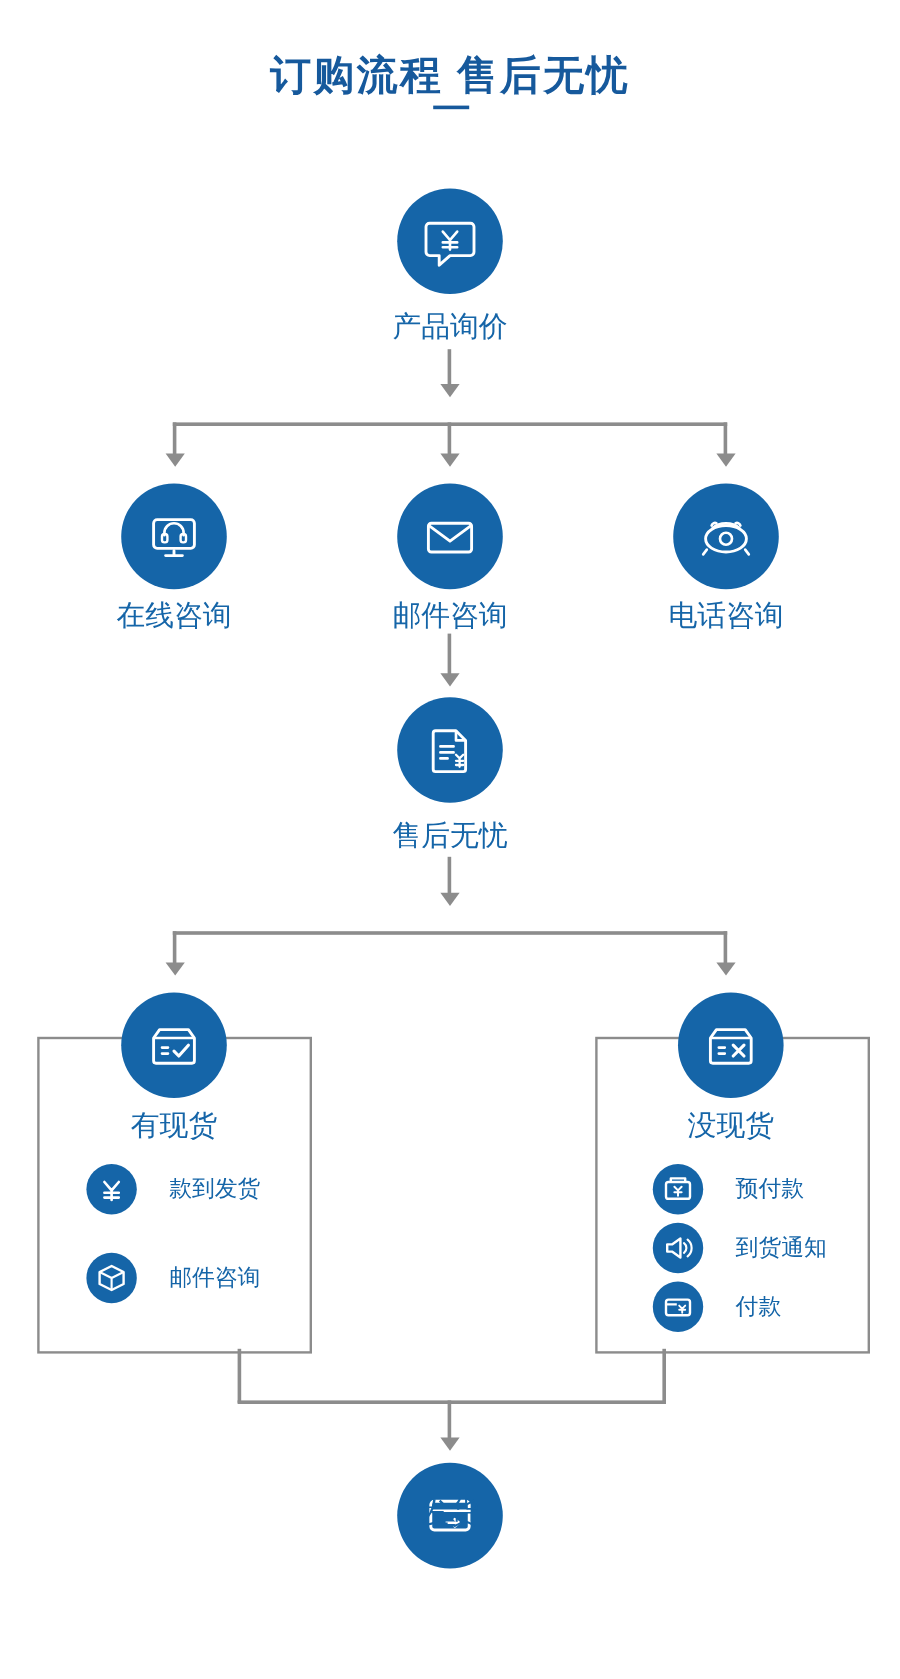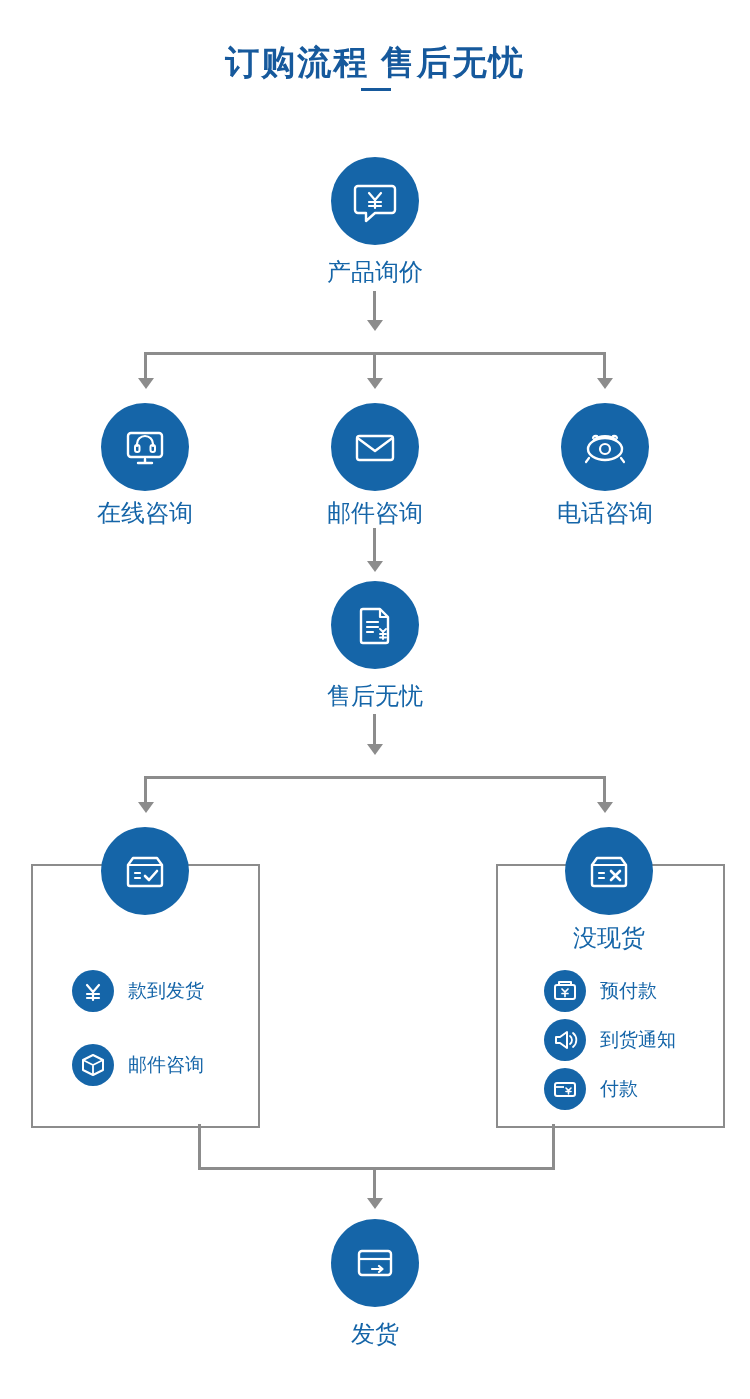--- a/index.html
+++ b/index.html
@@ -79,21 +79,21 @@
   .box {
     position: absolute;
     border: 2px solid #8c8c8c;
     background: transparent;
   }
   
   .sub-item {
     position: absolute;
     display: flex;
     align-items: center;
-    gap: 14px;
+    gap: 27px;
   }
   .sub-icon {
     width: 42px;
     height: 42px;
     border-radius: 50%;
     background: #1565a8;
     display: flex;
     align-items: center;
     justify-content: center;
     flex: 0 0 auto;
@@ -188,20 +188,21 @@
   <div class="box" style="left:496px; top:864px; width:225px; height:260px;"></div>
 
   <div class="node" style="left:101px; top:827px;">
     <svg width="50" height="50" viewBox="0 0 50 50">
       <path d="M8 19 l5 -7 h24 l5 7 v19 a2 2 0 0 1 -2 2 h-30 a2 2 0 0 1 -2 -2 z" fill="none" stroke="#ffffff" stroke-width="2.4" stroke-linejoin="round"></path>
       <path d="M8 19 h34" fill="none" stroke="#ffffff" stroke-width="2.2"></path>
       <path d="M15 27 h5 M15 32 h5" fill="none" stroke="#ffffff" stroke-width="2.2" stroke-linecap="round"></path>
       <path d="M25 30 l4 4 l8 -9" fill="none" stroke="#ffffff" stroke-width="2.6" stroke-linecap="round" stroke-linejoin="round"></path>
     </svg>
   </div>
+  <div class="node-label" style="left:51px; top:922px; width:188px;">有现货</div>
 
   <div class="sub-item" style="left:72px; top:970px;">
     <span class="sub-icon">
       <svg width="26" height="26" viewBox="0 0 26 26">
         <path d="M7 7 l6 7 l6 -7 M7 16 h12 M7 20 h12 M13 14 v8" fill="none" stroke="#ffffff" stroke-width="2.2" stroke-linecap="round" stroke-linejoin="round"></path>
       </svg>
     </span>
     <span class="sub-text">款到发货</span>
   </div>
 
@@ -263,15 +264,15 @@
   <div class="line-v" style="left:373px; top:1167px; height:33px;"></div>
   <div class="arrow-down" style="left:367px; top:1198px;"></div>
 
   <div class="node" style="left:331px; top:1219px;">
     <svg width="50" height="50" viewBox="0 0 50 50">
       <rect x="9" y="13" width="32" height="24" rx="3" fill="none" stroke="#ffffff" stroke-width="2.4"></rect>
       <path d="M9 21 h32" fill="none" stroke="#ffffff" stroke-width="2.2"></path>
       <path d="M22 31 h10 M29 28 l3.5 3 l-3.5 3" fill="none" stroke="#ffffff" stroke-width="2.2" stroke-linecap="round" stroke-linejoin="round"></path>
     </svg>
   </div>
-  <div class="node-label" style="left:281px; top:1318px; width:188px;">发货</div>
+  <div class="node-label" style="left:281px; top:1244px; width:188px;">发货</div>
 
 </div>
 
 </body></html>

